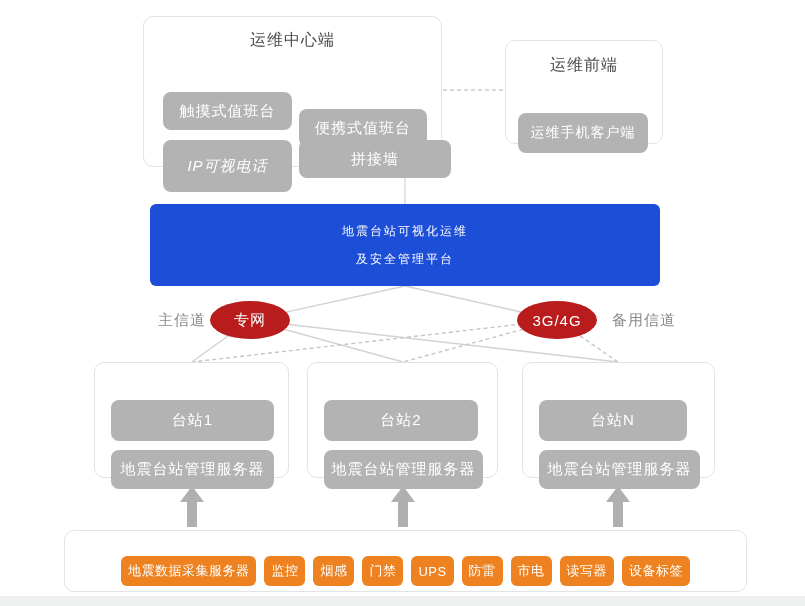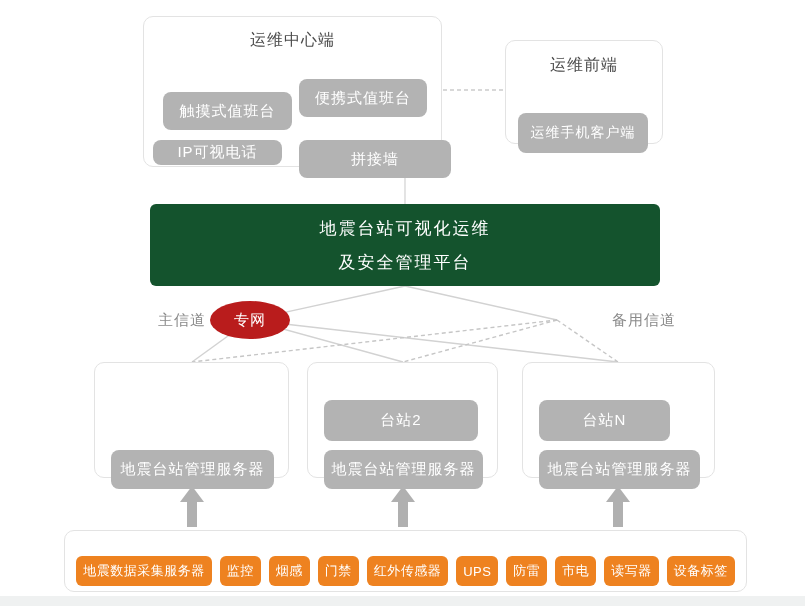--- a/index.html
+++ b/index.html
@@ -17,23 +17,23 @@
   .box-title{
     text-align:center;color:#4a4a4a;font-size:16px;letter-spacing:1px;
   }
   .chip{
     position:absolute;background:#b3b3b3;border-radius:8px;color:#fff;
     display:flex;align-items:center;justify-content:center;
     font-size:15px;letter-spacing:1px;box-sizing:border-box;z-index:3;margin-top:25px;
   }
   .platform{
     position:absolute;left:150px;top:204px;width:510px;height:82px;
-    background:#14532d;border-radius:6px;color:#fff;z-index:2;
+    background:#1d4ed8;border-radius:6px;color:#fff;z-index:2;
     display:flex;flex-direction:column;align-items:center;justify-content:center;
-    gap:11px;font-size:17px;letter-spacing:2px;
+    gap:11px;font-size:12px;letter-spacing:2px;
   }
   .ellipse{
     position:absolute;width:80px;height:38px;border-radius:50%;
     background:#b91c1c;color:#fff;font-size:15px;letter-spacing:1px;
     display:flex;align-items:center;justify-content:center;z-index:3;
   }
   .channel-label{
     position:absolute;color:#8a8a8a;font-size:15px;letter-spacing:1px;z-index:2;
   }
   .station .chip{left:16px;}
@@ -78,58 +78,59 @@
 
     <polygon points="187,527 187,502 180,502 192,486 204,502 197,502 197,527" fill="#b0b0b0"></polygon>
     <polygon points="398,527 398,502 391,502 403,486 415,502 408,502 408,527" fill="#b0b0b0"></polygon>
     <polygon points="613,527 613,502 606,502 618,486 630,502 623,502 623,527" fill="#b0b0b0"></polygon>
   </svg>
 
   <div class="box" style="left:143px;top:16px;width:299px;height:151px;">
     <div class="box-title" style="margin-top:13px;">运维中心端</div>
   </div>
   <div class="chip" style="left:163px;top:67px;width:129px;height:38px;">触摸式值班台</div>
-  <div class="chip" style="left:299px;top:54px;width:128px;height:38px;">便携式值班台</div>
-  <div class="chip" style="left:153px;top:115px;width:129px;height:25px;">IP可视电话</div>
+  <div class="chip" style="left:299px;top:84px;width:128px;height:38px;">便携式值班台</div>
+  <div class="chip" style="left:163px;top:115px;width:129px;height:52px;font-style:italic;">IP可视电话</div>
   <div class="chip" style="left:299px;top:115px;width:152px;height:38px;">拼接墙</div>
 
   <div class="box" style="left:505px;top:40px;width:158px;height:104px;">
     <div class="box-title" style="margin-top:14px;">运维前端</div>
   </div>
   <div class="chip" style="left:518px;top:88px;width:130px;height:40px;font-size:14px;">运维手机客户端</div>
 
   <div class="platform">
     <div>地震台站可视化运维</div>
     <div>及安全管理平台</div>
   </div>
 
   <div class="channel-label" style="left:158px;top:311px;">主信道</div>
   <div class="ellipse" style="left:210px;top:301px;">专网</div>
+  <div class="ellipse" style="left:517px;top:301px;">3G/4G</div>
   <div class="channel-label" style="left:612px;top:311px;">备用信道</div>
 
   <div class="box station" style="left:94px;top:362px;width:195px;height:116px;">
+    <div class="chip" style="top:12px;width:163px;height:41px;position:absolute;">台站1</div>
     <div class="chip" style="top:62px;width:163px;height:39px;position:absolute;">地震台站管理服务器</div>
   </div>
 
   <div class="box station" style="left:307px;top:362px;width:191px;height:116px;">
     <div class="chip" style="top:12px;width:154px;height:41px;position:absolute;">台站2</div>
     <div class="chip" style="top:62px;width:159px;height:39px;position:absolute;">地震台站管理服务器</div>
   </div>
 
   <div class="box station" style="left:522px;top:362px;width:193px;height:116px;">
-    <div class="chip" style="top:12px;width:131px;height:41px;position:absolute;">台站N</div>
+    <div class="chip" style="top:12px;width:148px;height:41px;position:absolute;">台站N</div>
     <div class="chip" style="top:62px;width:161px;height:39px;position:absolute;">地震台站管理服务器</div>
   </div>
 
   <div class="devices-bar">
     <div class="device-chip">地震数据采集服务器</div>
     <div class="device-chip">监控</div>
     <div class="device-chip">烟感</div>
     <div class="device-chip">门禁</div>
-    <div class="device-chip">红外传感器</div>
     <div class="device-chip">UPS</div>
     <div class="device-chip">防雷</div>
     <div class="device-chip">市电</div>
     <div class="device-chip">读写器</div>
     <div class="device-chip">设备标签</div>
   </div>
 
   <div class="bottom-strip"></div>
 </div>
 

